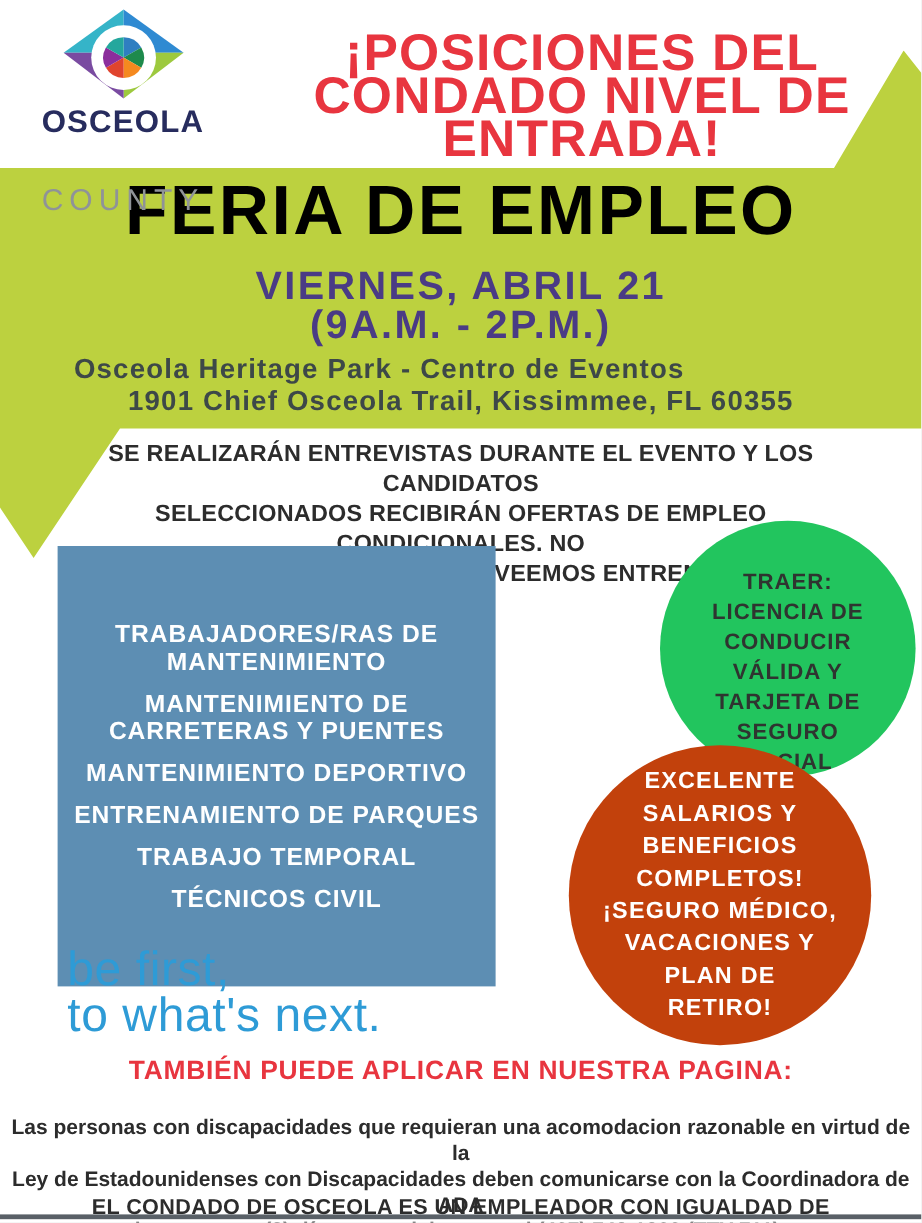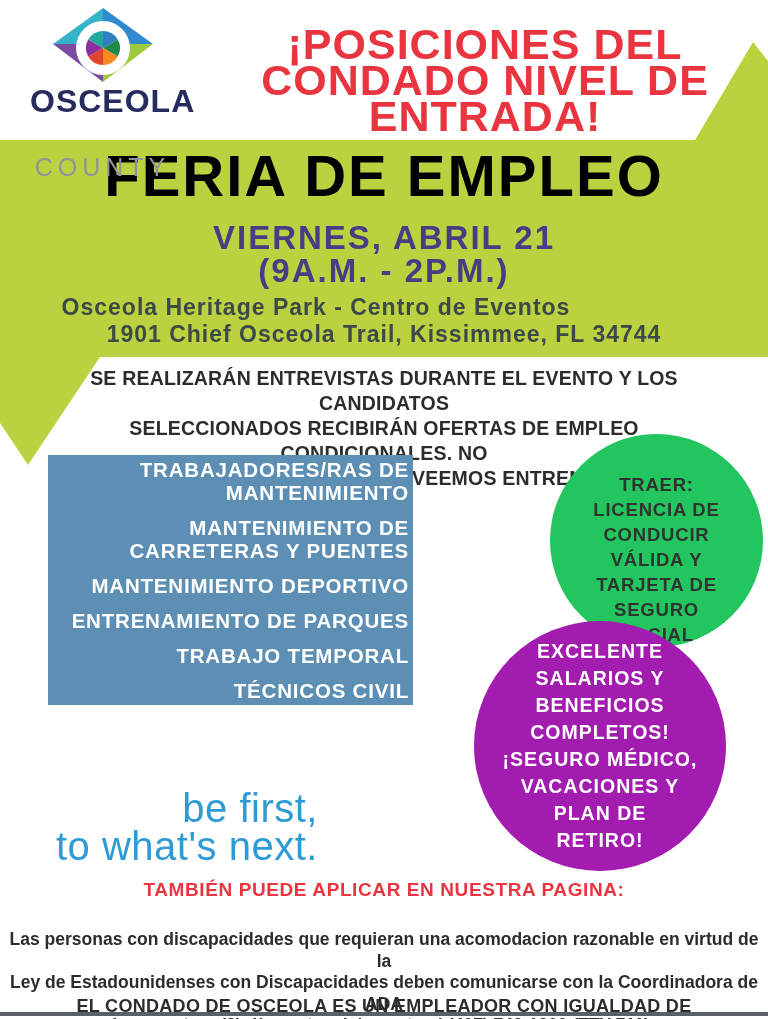--- a/index.html
+++ b/index.html
@@ -6,21 +6,21 @@
   .flyer{
     position:relative;width:768px;height:1019px;background:#ffffff;
     overflow:hidden;font-family:"Liberation Sans",sans-serif;margin:0 auto;
   }
   .pre{white-space:pre-line;}
   .abs{position:absolute;}
 
   
   .logo-block{left:30px;top:6px;width:145px;text-align:center;z-index:3;}
   .logo-diamond{display:block;margin:0 auto;}
-  .logo-line1{font-size:32px;font-weight:bold;color:#272c5e;letter-spacing:1px;line-height:26px;}
+  .logo-line1{font-size:26px;font-weight:bold;color:#272c5e;letter-spacing:1px;line-height:26px;}
   .logo-line2{font-size:25px;color:#8f9398;letter-spacing:5px;line-height:26px;margin-top:40px;}
 
   .entry-heading{
     left:238px;top:26px;width:494px;text-align:center;z-index:3;
     color:#e8353f;font-size:43px;line-height:36px;font-weight:bold;letter-spacing:1px;
   }
 
   
   .green-shape{
     left:0;top:0;width:768px;height:466px;background:#bcd13f;z-index:1;
@@ -40,46 +40,46 @@
     color:#3d4848;font-size:23px;font-weight:bold;letter-spacing:1px;}
 
   
   .intro{
     left:54px;top:366px;width:660px;text-align:center;z-index:2;
     color:#2c2c2c;font-size:19.5px;font-weight:bold;line-height:25px;letter-spacing:.2px;
   }
 
   
   .positions-box{
-    left:48px;top:455px;width:365px;height:250px;background:#5d8eb3;z-index:2;
+    left:48px;top:455px;width:365px;height:367px;background:#5d8eb3;z-index:2;
     display:flex;flex-direction:column;justify-content:center;gap:12px;
-    color:#ffffff;text-align:right;font-weight:bold;font-size:20.5px;line-height:23px;
+    color:#ffffff;text-align:center;font-weight:bold;font-size:20.5px;line-height:23px;
     letter-spacing:.8px;padding:6px 4px;box-sizing:border-box;
   }
 
   
   .bring-circle{
     left:550px;top:434px;width:213px;height:213px;border-radius:50%;background:#22c55e;z-index:2;
     display:flex;align-items:flex-end;justify-content:center;text-align:center;
     color:#2f3430;font-weight:bold;font-size:18.5px;line-height:25px;letter-spacing:.8px;
   }
   .benefits-circle{
-    left:474px;top:621px;width:252px;height:250px;border-radius:50%;background:#a21caf;z-index:3;
+    left:474px;top:621px;width:252px;height:250px;border-radius:50%;background:#c2410c;z-index:3;
     display:flex;align-items:center;justify-content:center;text-align:center;
     color:#ffffff;font-weight:bold;font-size:19.5px;line-height:27px;letter-spacing:1px;
   }
 
   
   .tagline{
-    left:56px;top:789px;z-index:2;color:#2e9bd6;font-size:40px;line-height:38px;letter-spacing:.5px;text-align:right;
+    left:56px;top:789px;z-index:2;color:#2e9bd6;font-size:40px;line-height:38px;letter-spacing:.5px;
   }
 
   
   .apply-line1{left:0;top:879px;width:768px;text-align:center;z-index:2;
-    color:#e8353f;font-size:19px;font-weight:bold;letter-spacing:.6px;}
+    color:#e8353f;font-size:22px;font-weight:bold;letter-spacing:.6px;}
   .apply-url{left:0;top:903px;width:768px;text-align:center;z-index:2;
     color:#e8353f;font-size:20px;font-weight:bold;letter-spacing:.4px;}
   .ada-text{left:8px;top:929px;width:752px;text-align:center;z-index:2;
     color:#2c2c2c;font-size:17.5px;font-weight:bold;line-height:21.5px;}
   .eeo-line{left:0;top:996px;width:768px;text-align:center;z-index:2;
     color:#2c2c2c;font-size:18px;font-weight:bold;letter-spacing:.3px;}
   .bottom-rule{left:0;top:1012px;width:768px;height:4px;background:#596067;z-index:2;}
 </style>
 </head>
 <body>
@@ -107,21 +107,21 @@
   </div>
 
   <div class="abs entry-heading pre">¡POSICIONES DEL
 CONDADO NIVEL DE
 ENTRADA!</div>
 
   <div class="abs banner-title">FERIA DE EMPLEO</div>
   <div class="abs banner-date1">VIERNES, ABRIL 21</div>
   <div class="abs banner-date2">(9A.M. - 2P.M.)</div>
   <div class="abs banner-venue1">Osceola Heritage Park - Centro de Eventos</div>
-  <div class="abs banner-venue2">1901 Chief Osceola Trail, Kissimmee, FL 34744</div>
+  <div class="abs banner-venue2">1901 Chief Osceola Trail, Kissimmee, FL 60355</div>
 
   <div class="abs intro pre">SE REALIZARÁN ENTREVISTAS DURANTE EL EVENTO Y LOS CANDIDATOS
 SELECCIONADOS RECIBIRÁN OFERTAS DE EMPLEO CONDICIONALES. NO
 SE NECESITA EXPERIENCIA. PROVEEMOS ENTRENAMIENTO.</div>
 
   <div class="abs positions-box">
     <div class="pre">TRABAJADORES/RAS DE
 MANTENIMIENTO</div>
     <div class="pre">MANTENIMIENTO DE
 CARRETERAS Y PUENTES</div>

